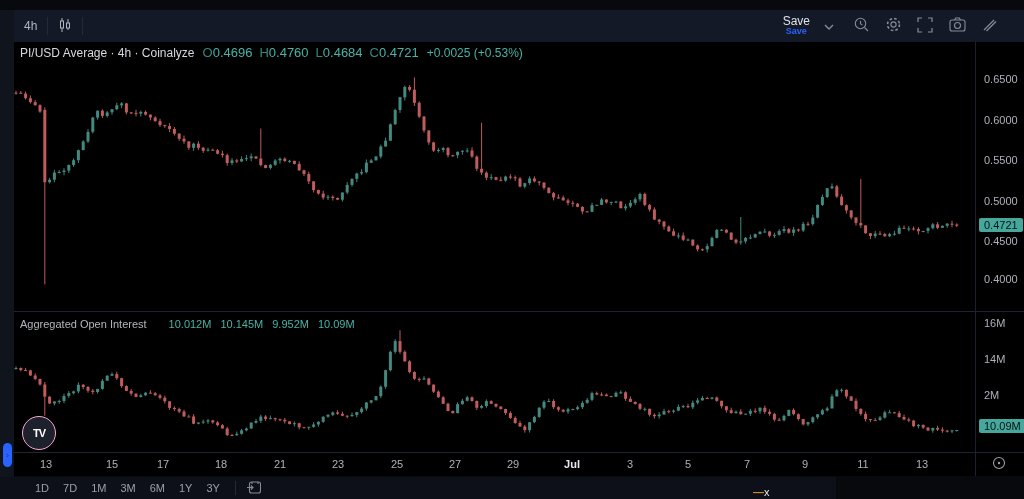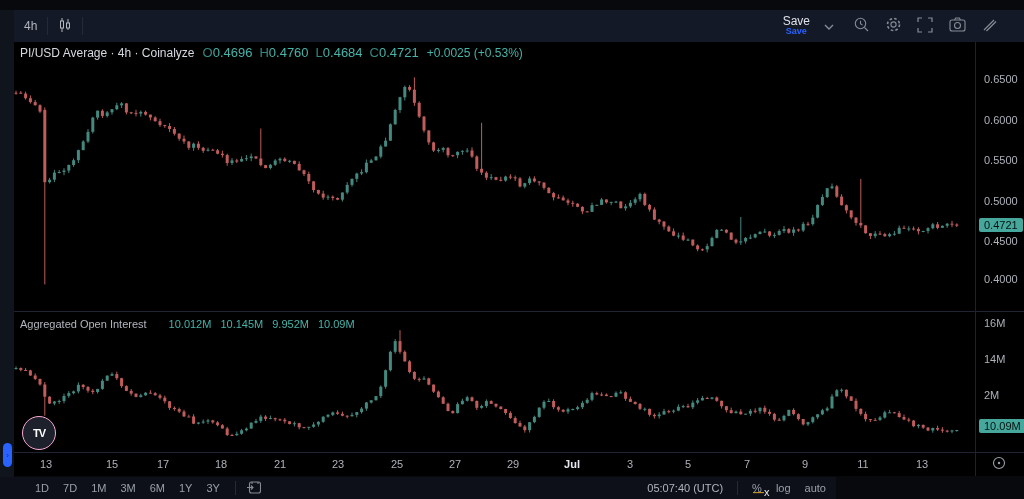--- a/index.html
+++ b/index.html
@@ -1013,24 +1013,17 @@
   <div class="icon-btn" style="width:20px;height:20px;">
     <span>
       <svg width="15" height="13" viewBox="0 0 15 13" fill="none" stroke="#9aa0aa" stroke-width="1.1">
         <rect x="3.5" y="1" width="11" height="11" rx="2"></rect>
           <line x1="6" y1="1" x2="6" y2="3"></line>
           <line x1="12" y1="1" x2="12" y2="3"></line>
         <path d="M1 6.5h6M5 4.5l2 2-2 2"></path>
       </svg>
     </span>
   </div>
-  <div class="bb-right">
-    <span style="color:#b2b5be;">05:07:40 (UTC)</span>
-    <span class="bb-sep"></span>
-    <span>%</span>
-    <span>log</span>
-    <span>auto</span>
-  </div>
 </div>
 
 <div class="abs" id="cursor-artifact">
   <span class="dash">—</span><span>x</span>
 </div>
 
 </body></html>

